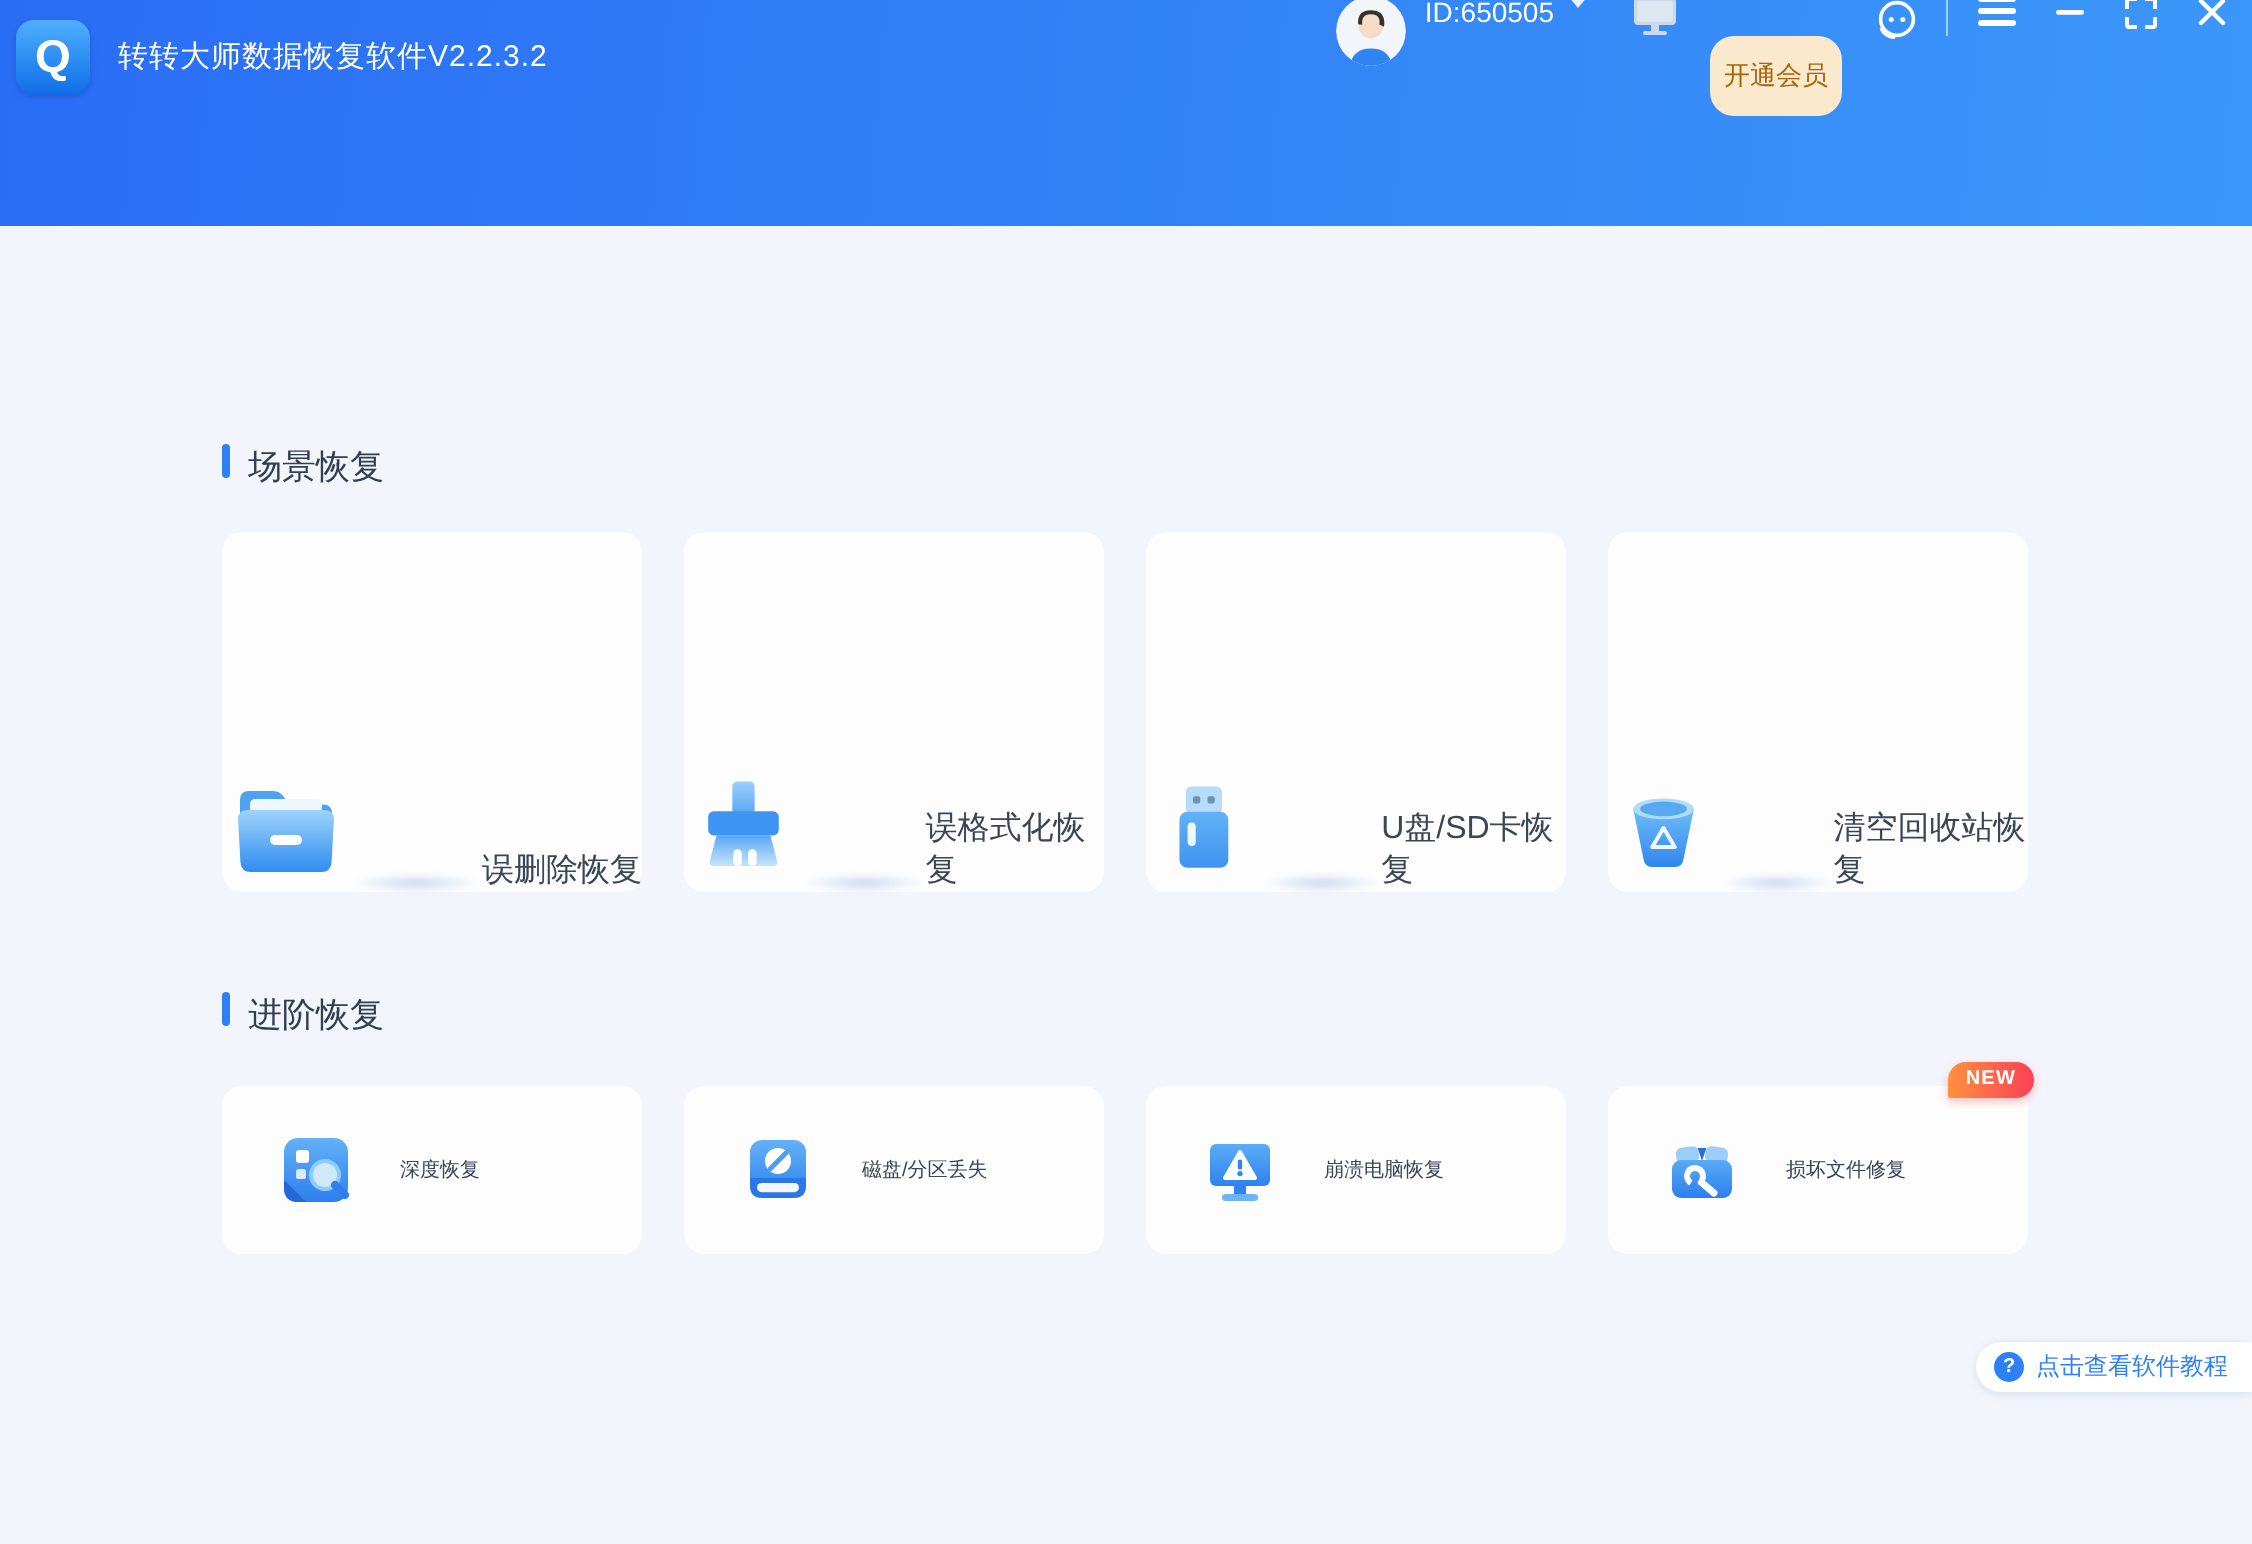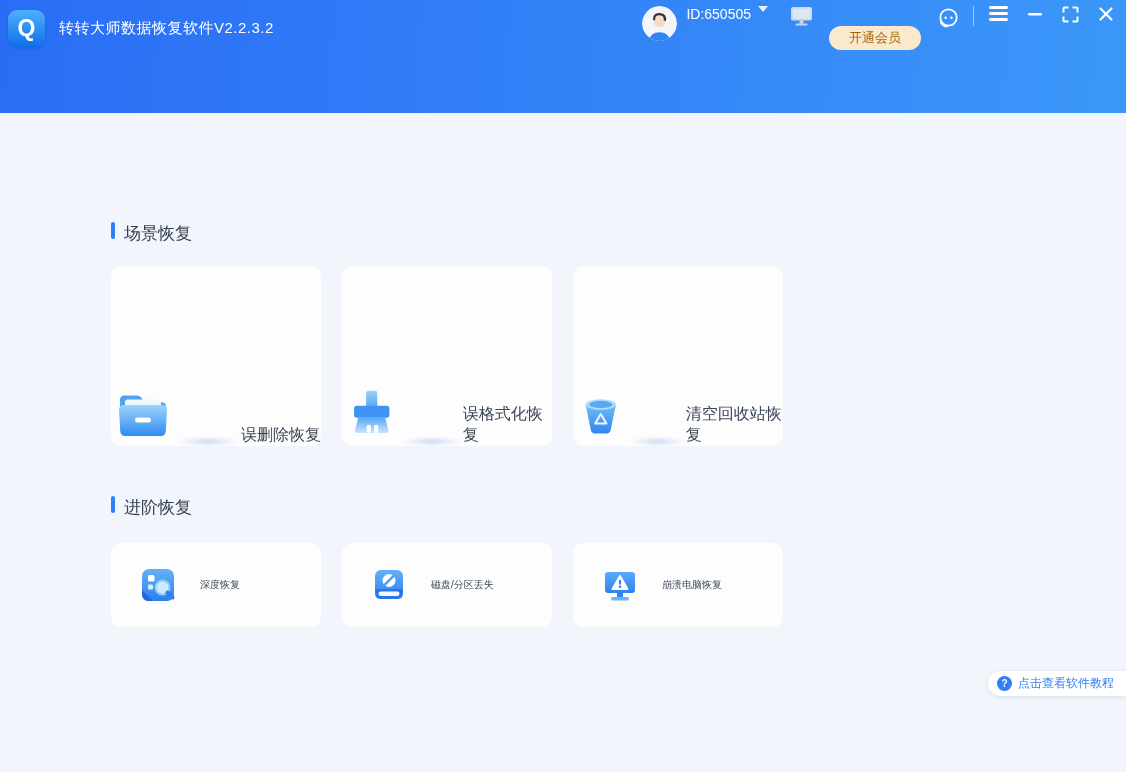--- a/index.html
+++ b/index.html
@@ -28,21 +28,21 @@
   .tb-right { margin-left:auto; display:flex; align-items:flex-start; }
   .avatar { width:35px; height:35px; border-radius:50%; overflow:hidden; cursor:pointer; }
   .user-id { color:#fff; font-size:14px; margin-left:9px; cursor:pointer; }
   .caret {
     width:0; height:0; margin-left:7px; cursor:pointer;
     border-left:5px solid transparent; border-right:5px solid transparent;
     border-top:6px solid #e8f0fb;
   }
   .monitor-ico { margin-left:22px; cursor:pointer; display:flex; }
   .vip-btn {
-    margin-left:16px; height:24px; padding:0 20px; border:none; border-radius:12px;
+    margin-left:16px; height:40px; padding:0 7px; border:none; border-radius:12px;
     background:#fbe9cd; color:#a4660a; font-size:13px; line-height:24px; cursor:pointer;
     font-family:inherit;
     margin-top:20px;
   }
   .headset-ico { margin-left:15px; cursor:pointer; display:flex; }
   .tb-divider { width:1px; height:20px; background:rgba(255,255,255,.55); margin-left:13px; }
   .winbtn { margin-left:19px; cursor:pointer; display:flex; align-items:center; }
   .winbtn.first { margin-left:15px; }
   .burger { display:flex; flex-direction:column; gap:3.5px; }
   .burger span { width:19px; height:2.6px; background:#fff; border-radius:2px; }
@@ -222,20 +222,37 @@
         <rect x="26" y="7" width="12" height="18" rx="2.5" fill="url(#gBroomH)"></rect>
         <rect x="13" y="23" width="38" height="13" rx="3" fill="#3f93f2"></rect>
         <path d="M17.5 36 h29 l3.5 13.5 q.8 3-2.6 3 h-30.8 q-3.4 0-2.6-3 z" fill="url(#gBroomB)"></path>
         <rect x="26.5" y="43.5" width="4.6" height="9" rx="2.3" fill="#fff"></rect>
         <rect x="34.5" y="43.5" width="4.6" height="9" rx="2.3" fill="#fff"></rect>
       </svg>
       <div class="icon-shadow"></div>
       <div class="card-label">误格式化恢复</div>
     </div>
 
+    <div class="scene-card">
+      <svg width="64" height="64" viewBox="0 0 64 64">
+        <defs>
+          <linearGradient id="gUsb" x1="0" y1="0" x2="0" y2="1">
+            <stop offset="0" stop-color="#63b1f7"></stop>
+              <stop offset="1" stop-color="#3f93f0"></stop>
+          </linearGradient>
+        </defs>
+        <rect x="22" y="9" width="20" height="15" rx="3" fill="#b5dcfb"></rect>
+        <rect x="26" y="14.5" width="4" height="4" rx="1" fill="#6c93b4"></rect>
+        <rect x="34" y="14.5" width="4" height="4" rx="1" fill="#6c93b4"></rect>
+        <rect x="18.5" y="23" width="27" height="31" rx="4.5" fill="url(#gUsb)"></rect>
+        <rect x="23" y="29" width="4.5" height="13" rx="2.25" fill="#fff" opacity=".9"></rect>
+      </svg>
+      <div class="icon-shadow"></div>
+      <div class="card-label">U盘/SD卡恢复</div>
+    </div>
 
     <div class="scene-card">
       <svg width="64" height="64" viewBox="0 0 64 64">
         <defs>
           <linearGradient id="gBin" x1="0" y1="0" x2="0" y2="1">
             <stop offset="0" stop-color="#6fbdf9"></stop>
               <stop offset="1" stop-color="#2f86ef"></stop>
           </linearGradient>
         </defs>
         <path d="M14.5 21 L20.6 50.5 q.7 4 4.8 4 h13.2 q4.1 0 4.8-4 L49.5 21 z" fill="url(#gBin)"></path>
@@ -302,20 +319,38 @@
         <rect x="5" y="7" width="30" height="21" rx="3" fill="url(#gSq3)"></rect>
         <path d="M20 11 L27.5 24 h-15 z" fill="#fff" stroke="#fff" stroke-width="2" stroke-linejoin="round"></path>
         <rect x="18.9" y="14.8" width="2.2" height="5" rx="1.1" fill="#2f82ef"></rect>
         <circle cx="20" cy="21.8" r="1.3" fill="#2f82ef"></circle>
         <rect x="17" y="28" width="6" height="4" fill="#2f82ef"></rect>
         <rect x="11" y="32" width="18" height="3.5" rx="1.75" fill="#6cb4f8"></rect>
       </svg>
       <div class="card-label">崩溃电脑恢复</div>
     </div>
 
+    <div class="adv-card">
+      <div class="new-badge">NEW</div>
+      <svg width="40" height="40" viewBox="0 0 40 40">
+        <defs>
+          <linearGradient id="gSq4" x1="0" y1="0" x2="0" y2="1">
+            <stop offset="0" stop-color="#5aaaf7"></stop>
+              <stop offset="1" stop-color="#2d7fee"></stop>
+          </linearGradient>
+        </defs>
+        <rect x="7" y="8.5" width="11.5" height="8" rx="3" fill="#9bcffa" transform="rotate(-8 12.75 12.5)"></rect>
+        <rect x="21.5" y="8.5" width="11.5" height="8" rx="3" fill="#9bcffa" transform="rotate(8 27.25 12.5)"></rect>
+        <path d="M17.8 9 l2.2 6.5 2.2-6.5 z" fill="#2a6fd6"></path>
+        <rect x="5" y="15" width="30" height="19" rx="4.5" fill="url(#gSq4)"></rect>
+        <circle cx="16.5" cy="23" r="4" fill="none" stroke="#fff" stroke-width="3" stroke-dasharray="19 6.2" transform="rotate(120 16.5 23)"></circle>
+        <line x1="19.7" y1="26.2" x2="26" y2="31.5" stroke="#fff" stroke-width="3.5" stroke-linecap="round"></line>
+      </svg>
+      <div class="card-label">损坏文件修复</div>
+    </div>
 
   </div>
 </div>
 
 <div class="help-pill">
   <div class="help-q">?</div>
   <span class="help-text">点击查看软件教程</span>
 </div>
 
 </body></html>

